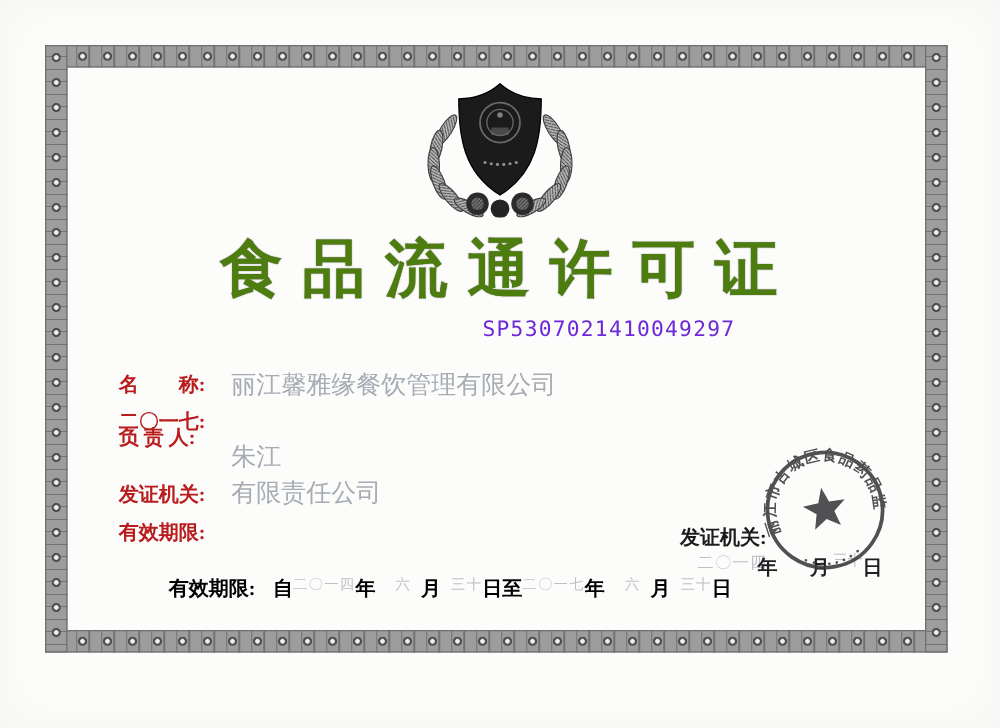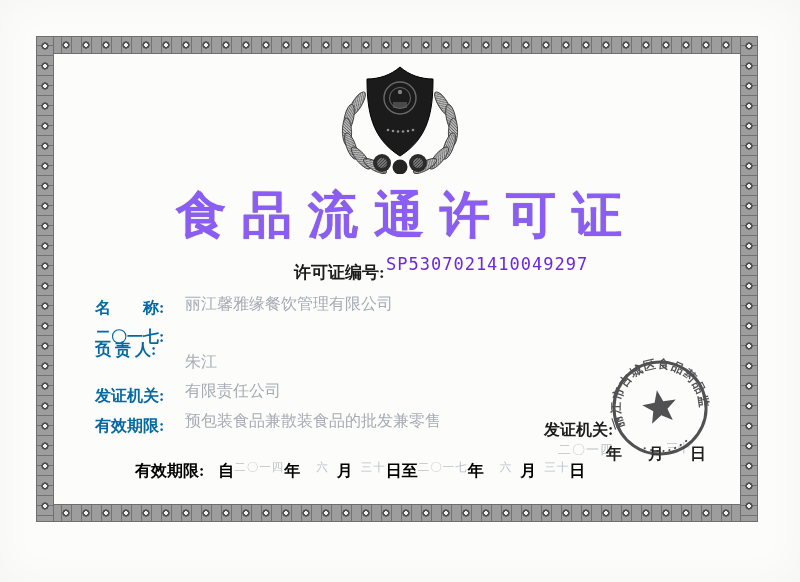--- a/index.html
+++ b/index.html
@@ -42,36 +42,36 @@
   .ink{color:#1c1c1c;}
   .abs{position:absolute;}
 
   
   .emblem{left:330px;top:64px;width:140px;height:110px;}
 
   
   .title{
     left:54px;top:182px;width:690px;text-align:center;
     font-size:50px;font-weight:700;letter-spacing:16px;
-    padding-left:16px;box-sizing:border-box;color:#8b5cf6;
+    padding-left:16px;box-sizing:border-box;color:#4d7c0f;
     text-shadow:0 0 1px rgba(0,0,0,.6);
     white-space:nowrap;
   }
 
   
   .licno-label{left:294px;top:261px;font-size:17px;font-weight:700;}
   .licno-value{
     left:386px;top:254px;
     font-family:"DejaVu Sans Mono","Liberation Mono",monospace;
     font-size:17px;color:#6d28d9;letter-spacing:1px;
   }
 
   
-  .flabel{left:95px;font-size:16px;font-weight:700;color:#0369a1;white-space:pre;}
-  .fvalue{left:185px;font-size:16px;color:#a6abb4;white-space:nowrap;}
+  .flabel{left:95px;font-size:16px;font-weight:700;color:#b91c1c;white-space:pre;}
+  .fvalue{left:185px;font-size:20px;color:#a6abb4;white-space:nowrap;}
 
   
   .issuer-label{left:544px;top:420px;font-size:16px;font-weight:700;text-align:right;}
   .idate span{position:absolute;white-space:nowrap;}
   .faint{color:#bcc0c8;}
   .unit{font-size:16px;font-weight:700;color:#1f1f1f;}
 
   
   .validity{left:93px;top:461px;font-size:16px;white-space:nowrap;}
   .validity .lab{font-weight:700;margin-right:14px;margin-left:42px;}
@@ -136,36 +136,34 @@
         <circle cx="63" cy="67" r="1.3"></circle>
       <circle cx="68" cy="67.5" r="1.3"></circle>
         <circle cx="73" cy="67.5" r="1.3"></circle>
       <circle cx="78" cy="67" r="1.3"></circle>
         <circle cx="83" cy="66" r="1.3"></circle>
     </g>
   </svg>
 
   <div class="abs title">食品流通许可证</div>
 
-  <div class="abs licno-label ink">许可证编号:</div>
   <div class="abs licno-value">SP5307021410049297</div>
 
   <div class="abs flabel" style="top:298px">名　　称:</div>
   <div class="abs fvalue" style="top:294px">丽江馨雅缘餐饮管理有限公司</div>
 
   <div class="abs flabel" style="top:327px">二〇一七:</div>
 
   <div class="abs flabel" style="top:340px">负 责 人:</div>
   <div class="abs fvalue" style="top:352px">朱江</div>
 
   <div class="abs flabel" style="top:386px">发证机关:</div>
   <div class="abs fvalue" style="top:381px">有限责任公司</div>
 
   <div class="abs flabel" style="top:416px">有效期限:</div>
-  <div class="abs fvalue" style="top:411px">预包装食品兼散装食品的批发兼零售</div>
 
   <div class="abs issuer-label ink">发证机关:</div>
 
   <div class="idate">
     <span class="faint" style="left:558px;top:441px;font-size:13px;letter-spacing:1px;">二〇一四</span>
     <span class="unit" style="left:606px;top:444px;">年</span>
     <span class="unit" style="left:648px;top:444px;">月</span>
     <span class="faint" style="left:666px;top:440px;font-size:12px;">三十</span>
     <span class="unit" style="left:690px;top:444px;">日</span>
   </div>

